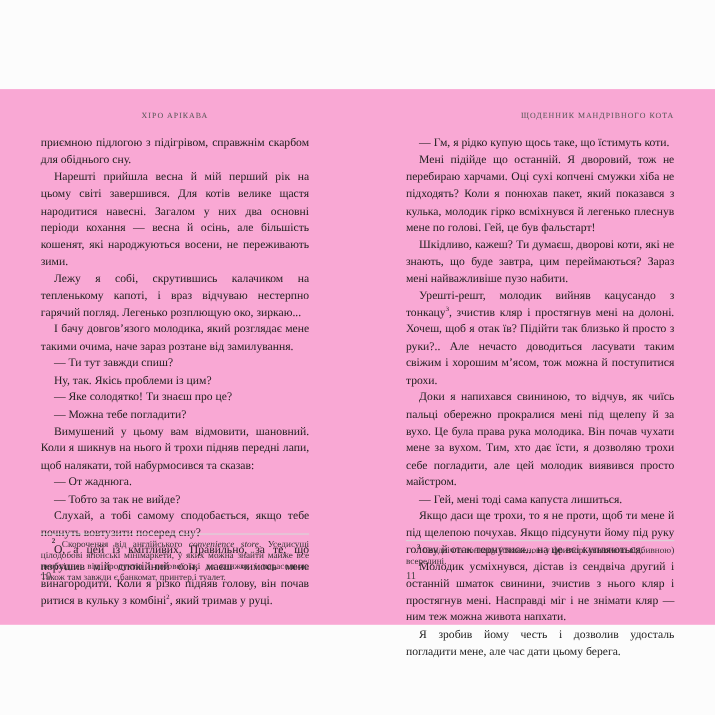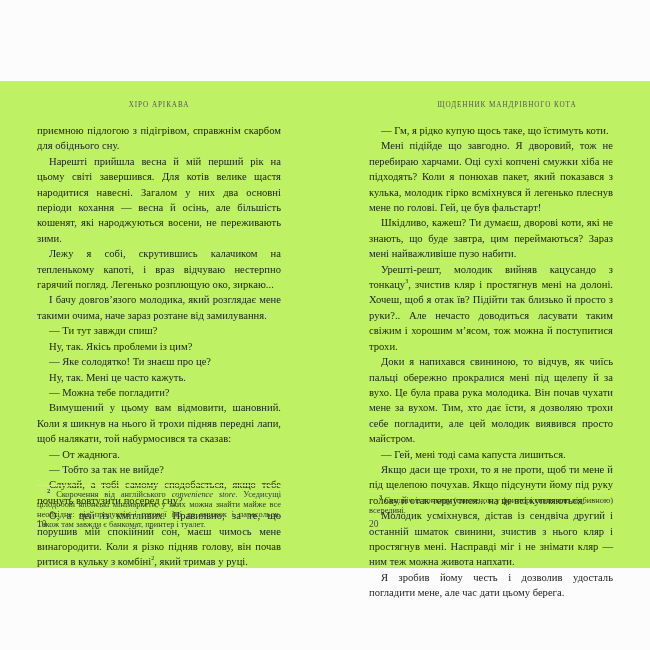--- a/index.html
+++ b/index.html
@@ -5,33 +5,33 @@
   html, body { margin:0; padding:0; }
   body {
     width:650px; height:650px; overflow:hidden;
     background:#fcfcfc;
     position:relative;
     font-family:"DejaVu Serif","Liberation Serif",serif;
     color:#2a2a2a;
   }
   .spread {
     position:absolute; left:0; top:81px; width:650px; height:487px;
-    background:#bef264;
+    background:#f9a8d4;
   }
   .page { position:absolute; top:0; height:487px; }
   .page.left { left:0; width:325px; }
   .page.right { left:325px; width:325px; }
   .running-head {
     position:absolute; top:20px; left:0; right:0;
     text-align:center;
     font-family:"Liberation Serif",serif;
     font-size:7.2px; letter-spacing:0.9px; color:#555;
   }
   .page.left .running-head { left:37px; width:244px; }
-  .page.right .running-head { left:60px; width:244px; }
+  .page.right .running-head { left:44px; width:244px;text-align:right; }
   .body-text {
     position:absolute; top:42px; width:244px;
     font-family:"Liberation Serif",serif;
     font-size:10.6px; line-height:15.4px;
     text-align:justify; color:#222;
   }
   .page.left .body-text { left:37px; }
   .page.right .body-text { left:44px; }
   .body-text p { margin:0; text-indent:12px;font-family:Liberation Serif, serif; }
   .body-text p.noindent { text-indent:0; }
@@ -68,47 +68,46 @@
   <div class="page left">
     <div class="running-head">ХІРО АРІКАВА</div>
     <div class="body-text">
       <p class="noindent">приємною підлогою з підігрівом, справжнім скарбом для обіднього сну.</p>
       <p>Нарешті прийшла весна й мій перший рік на цьому світі завершився. Для котів велике щастя народитися навесні. Загалом у них два основні періоди кохання — весна й осінь, але більшість кошенят, які народжуються восени, не переживають зими.</p>
       <p>Лежу я собі, скрутившись калачиком на тепленькому капоті, і враз відчуваю нестерпно гарячий погляд. Легенько розплющую око, зиркаю...</p>
       <p>І бачу довгов’язого молодика, який розглядає мене такими очима, наче зараз розтане від замилування.</p>
       <p>— Ти тут завжди спиш?</p>
       <p>Ну, так. Якісь проблеми із цим?</p>
       <p>— Яке солодятко! Ти знаєш про це?</p>
-      <p>Ну, так. Мені це часто кажуть.</p>
       <p>— Можна тебе погладити?</p>
       <p>Вимушений у цьому вам відмовити, шановний. Коли я шикнув на нього й трохи підняв передні лапи, щоб налякати, той набурмосився та сказав:</p>
       <p>— От жаднюга.</p>
       <p>— Тобто за так не вийде?</p>
       <p>Слухай, а тобі самому сподобається, якщо тебе почнуть вовтузити посеред сну?</p>
       <p><span>О, а цей із кмітливих. Правильно, за те, що порушив мій спокійний сон, маєш чимось мене винагородити. Коли я різко підняв голову, він почав ритися в кульку з комбіні</span><sup>2</sup>, <span>який тримав у руці.</span></p>
     </div>
     <div class="fn-rule"></div>
     <div class="footnote">
       <p><span class="fn-mark">2</span> <span>Скорочення від англійського</span> <em>convenience store</em><span>. Уседисущі цілодобові японські мінімаркети, у яких можна знайти майже все необхідне: від продуктів і готової їжі до книжок і парасольок. Також там завжди є банкомат, принтер і туалет.</span></p>
     </div>
     <div class="folio">10</div>
   </div>
 
   <div class="page right">
     <div class="running-head">ЩОДЕННИК МАНДРІВНОГО КОТА</div>
     <div class="body-text">
       <p>— Гм, я рідко купую щось таке, що їстимуть коти.</p>
-      <p>Мені підійде що завгодно. Я дворовий, тож не перебираю харчами. Оці сухі копчені смужки хіба не підходять? Коли я понюхав пакет, який показався з кулька, молодик гірко всміхнувся й легенько плеснув мене по голові. Гей, це був фальстарт!</p>
+      <p>Мені підійде що останній. Я дворовий, тож не перебираю харчами. Оці сухі копчені смужки хіба не підходять? Коли я понюхав пакет, який показався з кулька, молодик гірко всміхнувся й легенько плеснув мене по голові. Гей, це був фальстарт!</p>
       <p>Шкідливо, кажеш? Ти думаєш, дворові коти, які не знають, що буде завтра, цим переймаються? Зараз мені найважливіше пузо набити.</p>
       <p><span>Урешті-решт, молодик вийняв кацусандо з тонкацу</span><sup>3</sup>, <span>зчистив кляр і простягнув мені на долоні. Хочеш, щоб я отак їв? Підійти так близько й просто з руки?.. Але нечасто доводиться ласувати таким свіжим і хорошим м’ясом, тож можна й поступитися трохи.</span></p>
       <p>Доки я напихався свининою, то відчув, як чиїсь пальці обережно прокралися мені під щелепу й за вухо. Це була права рука молодика. Він почав чухати мене за вухом. Тим, хто дає їсти, я дозволяю трохи себе погладити, але цей молодик виявився просто майстром.</p>
       <p>— Гей, мені тоді сама капуста лишиться.</p>
       <p>Якщо даси ще трохи, то я не проти, щоб ти мене й під щелепою почухав. Якщо підсунути йому під руку голову й отак тернутися... на це всі купляються.</p>
       <p>Молодик усміхнувся, дістав із сендвіча другий і останній шматок свинини, зчистив з нього кляр і простягнув мені. Насправді міг і не знімати кляр — ним теж можна живота напхати.</p>
       <p>Я зробив йому честь і дозволив удосталь погладити мене, але час дати цьому берега.</p>
     </div>
     <div class="fn-rule"></div>
     <div class="footnote">
       <p><span class="fn-mark">3</span> <span>Сендвіч із тонкацу (смаженою у фритюрі свинячою відбивною) всередині.</span></p>
     </div>
-    <div class="folio">20</div>
+    <div class="folio">11</div>
   </div>
 </div>
 
 </body></html>

